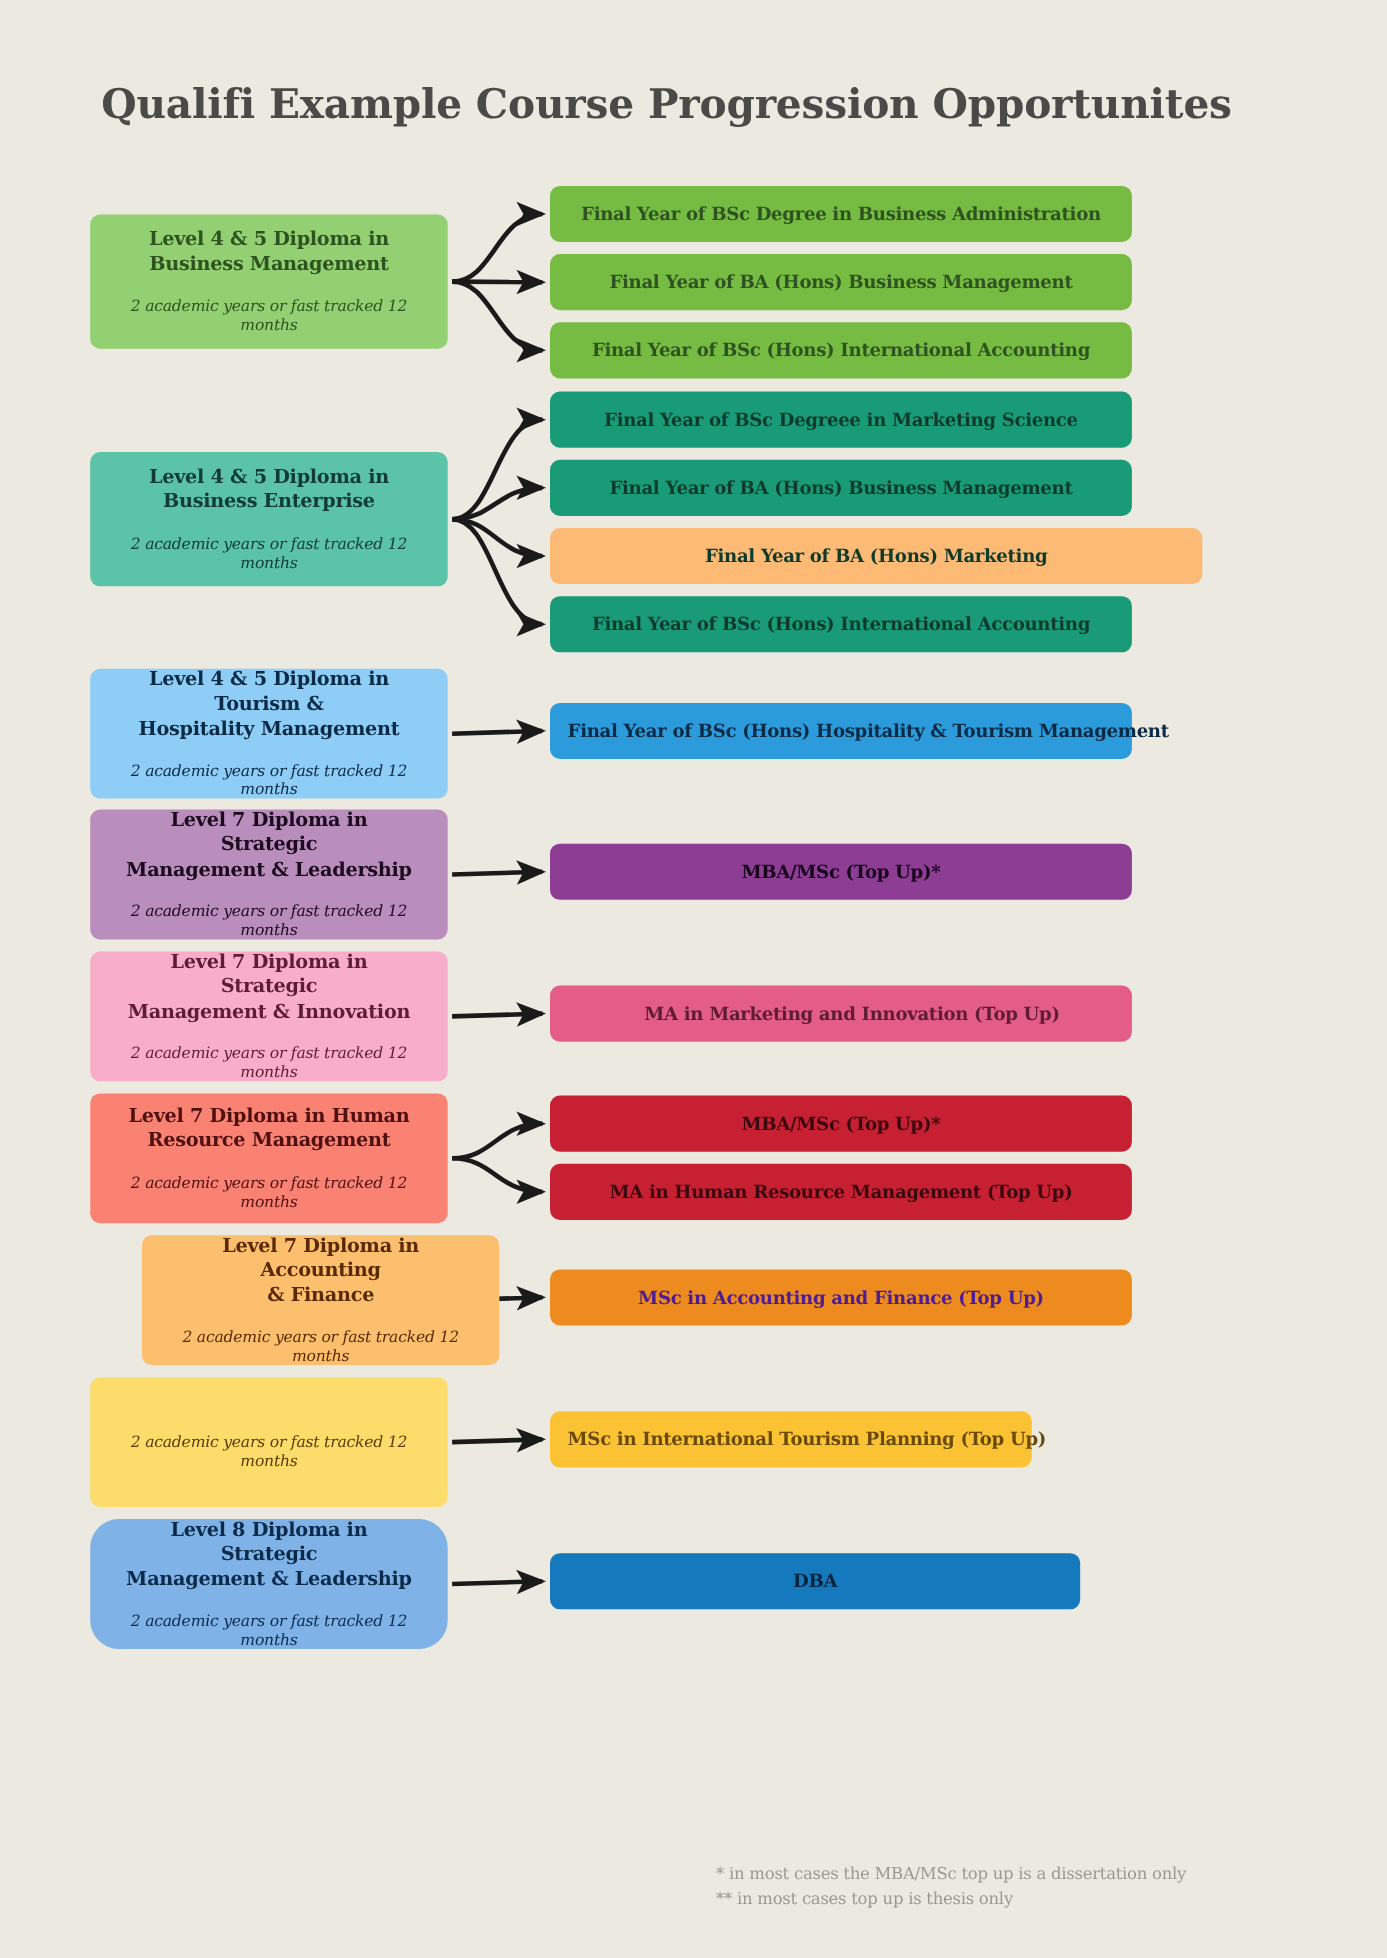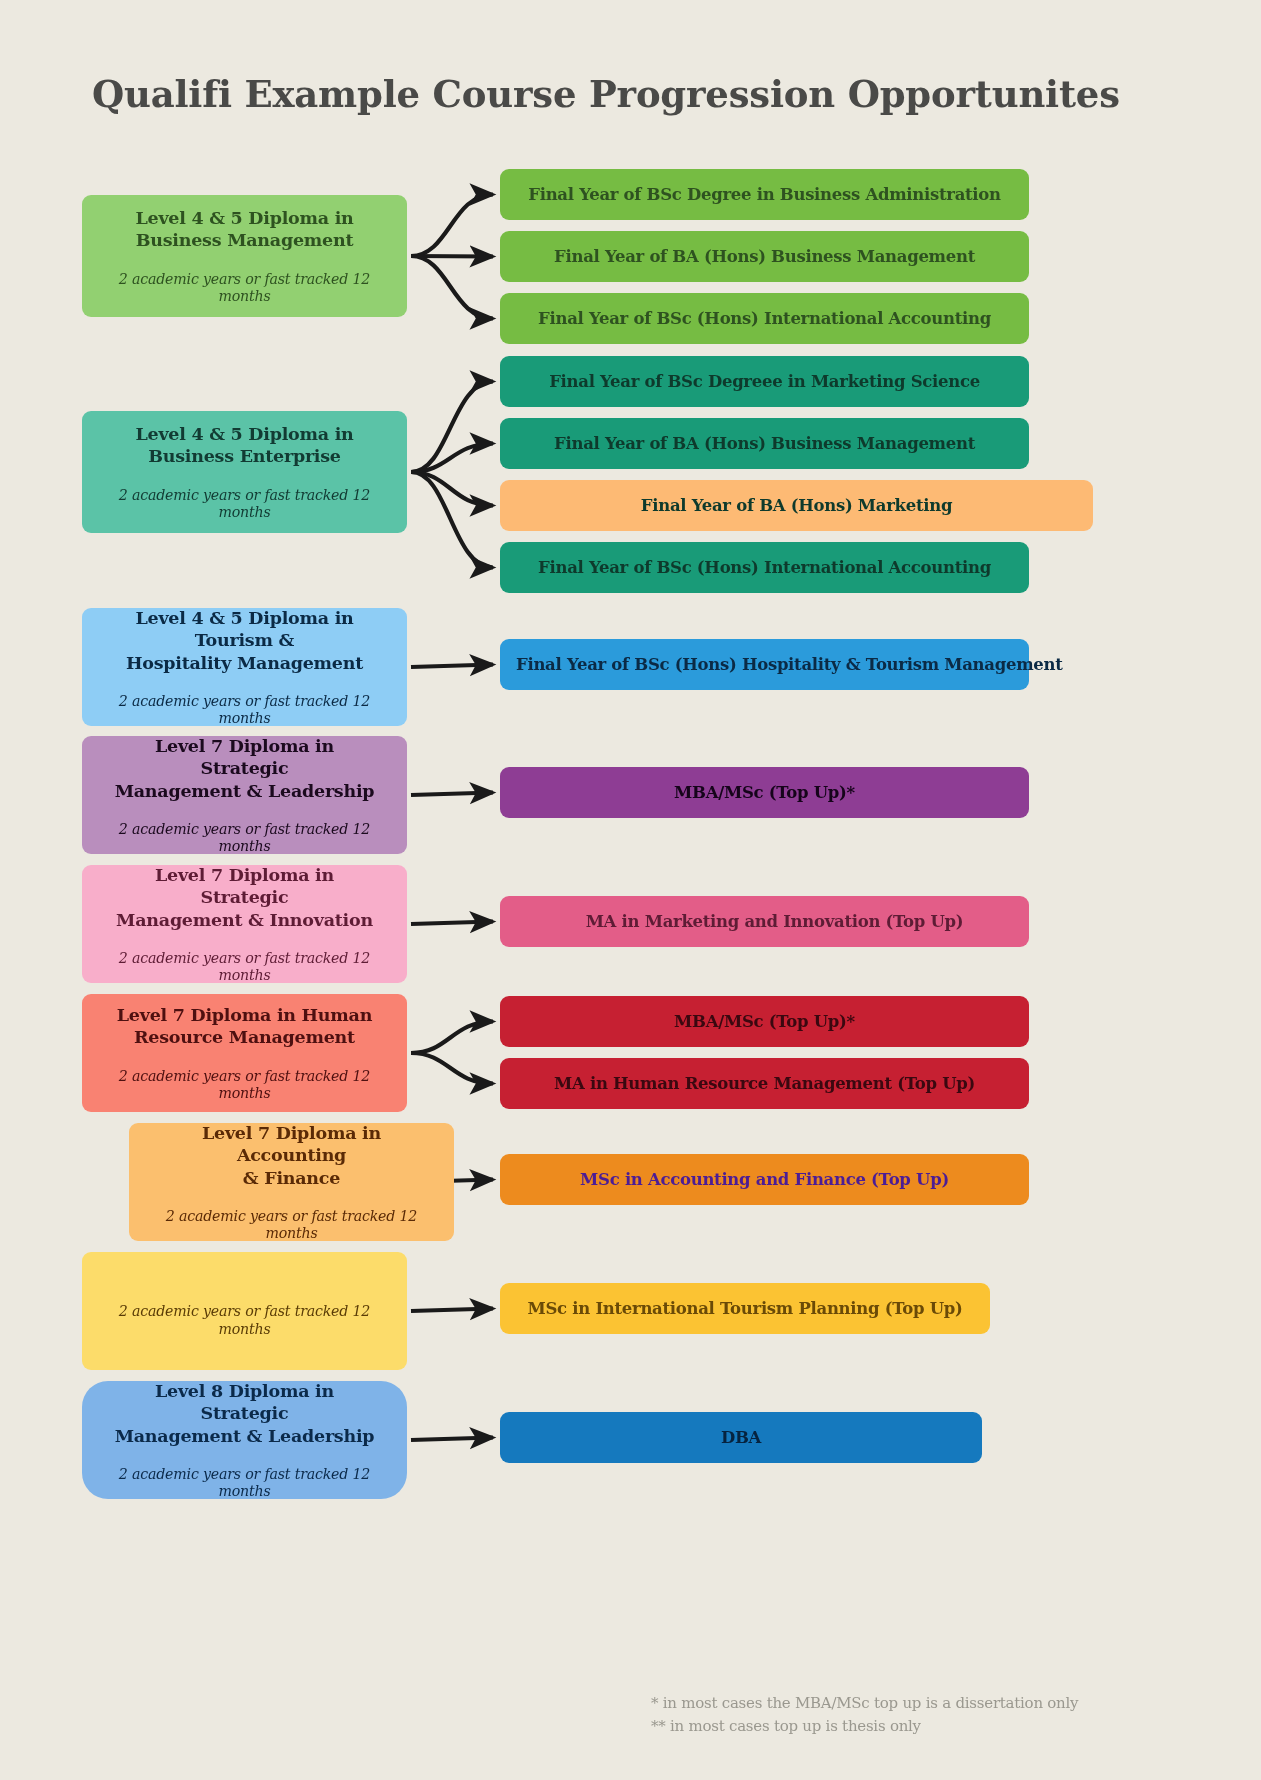--- a/index.html
+++ b/index.html
@@ -202,21 +202,21 @@
       <div class="box left-box" style="left: 82px; top: 1123px; width: 325px; height: 118px; background: rgb(251, 191, 110); margin-left: 47px;">
         <div class="left-title" style="color: rgb(90, 42, 6);">Level 7 Diploma in Accounting<br>&amp; Finance</div>
         <div class="left-sub" style="color: rgb(90, 42, 6);">2 academic years or fast tracked 12 months</div>
       </div>
       <div class="box right-box" style="left: 500px; top: 1154px; width: 529px; height: 51px; background: rgb(237, 139, 30);">
         <div class="right-label" style="color: #4c1d95;">MSc in Accounting and Finance (Top Up)</div>
       </div>
       <div class="box left-box" style="left: 82px; top: 1252px; width: 325px; height: 118px; background: rgb(252, 220, 106);">
         <div class="left-sub" style="color: rgb(90, 60, 6);">2 academic years or fast tracked 12 months</div>
       </div>
-      <div class="box right-box" style="left: 500px; top: 1283px; width: 490px; height: 51px; background: rgb(251, 195, 51);">
+      <div class="box right-box" style="left: 500px; top: 1283px; width: 438px; height: 51px; background: rgb(251, 195, 51);">
         <div class="right-label" style="color: rgb(106, 74, 7);">MSc in International Tourism Planning  (Top Up)</div>
       </div>
       <div class="box left-box" style="left: 82px; top: 1381px; width: 325px; height: 118px; background: rgb(127, 179, 232); border-radius: 26px;">
         <div class="left-title" style="color: rgb(11, 42, 74);">Level 8 Diploma in Strategic<br>Management &amp; Leadership</div>
         <div class="left-sub" style="color: rgb(11, 42, 74);">2 academic years or fast tracked 12 months</div>
       </div>
       <div class="box right-box" style="left: 500px; top: 1412px; width: 482px; height: 51px; background: rgb(21, 121, 190);">
         <div class="right-label" style="color: rgb(6, 35, 63);">DBA</div>
       </div>
     </div>

